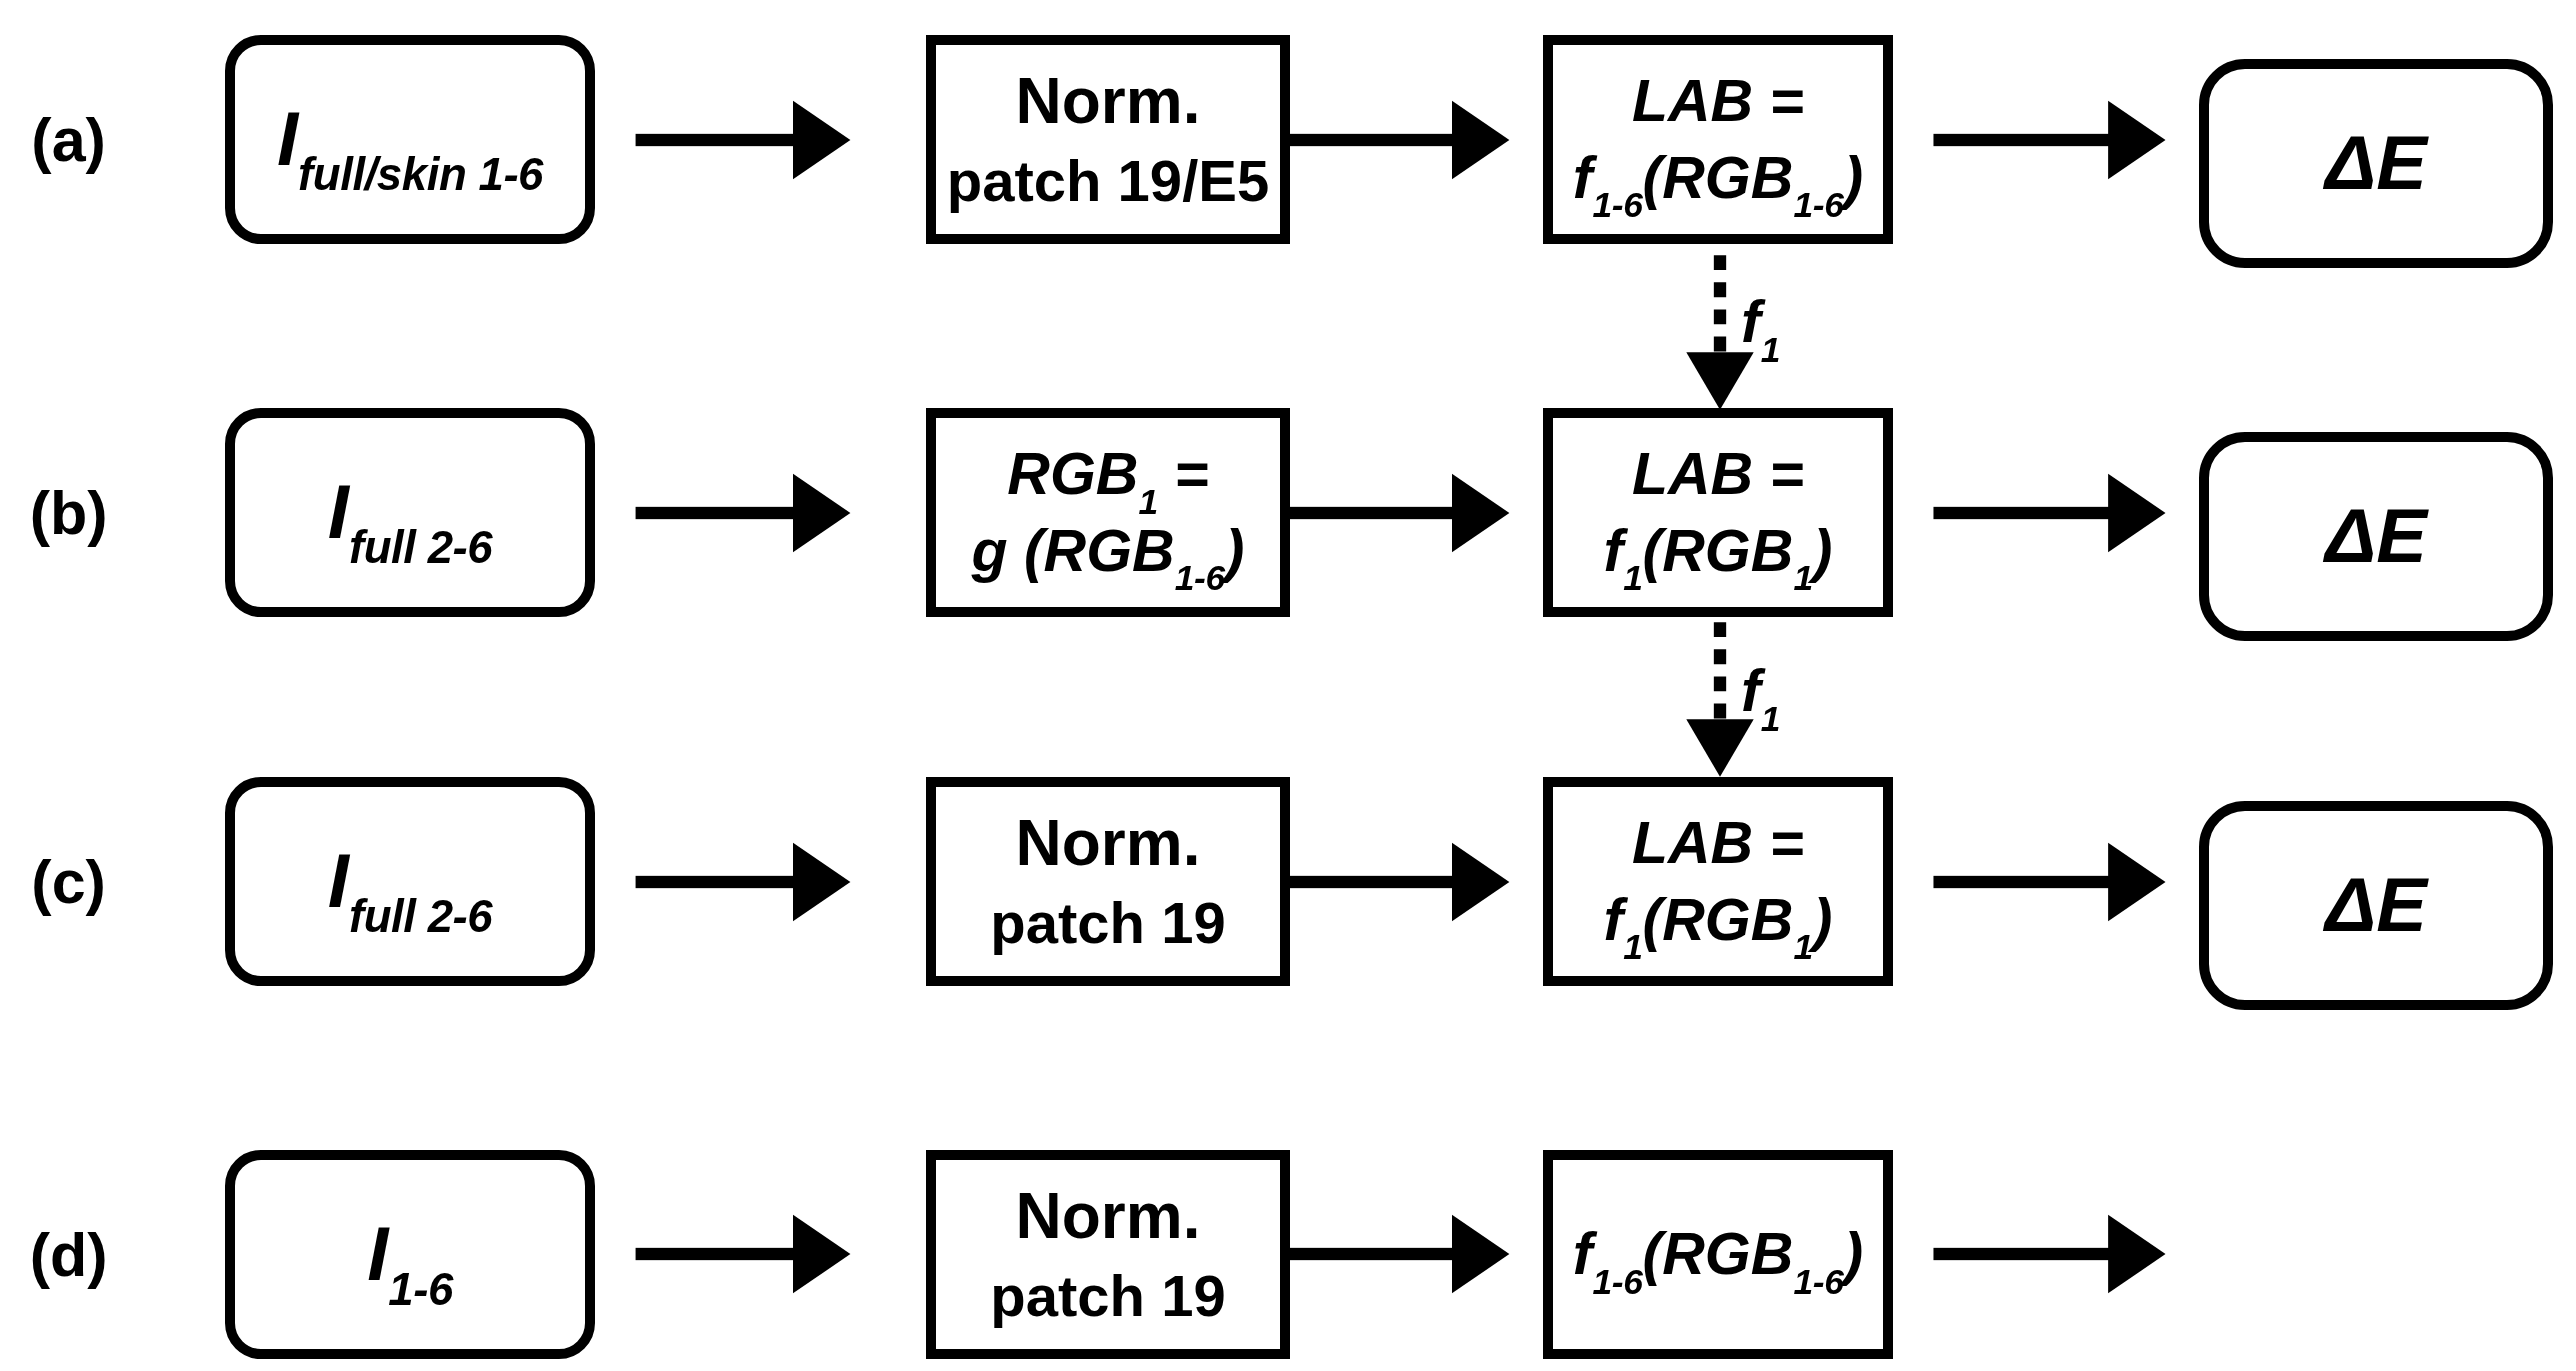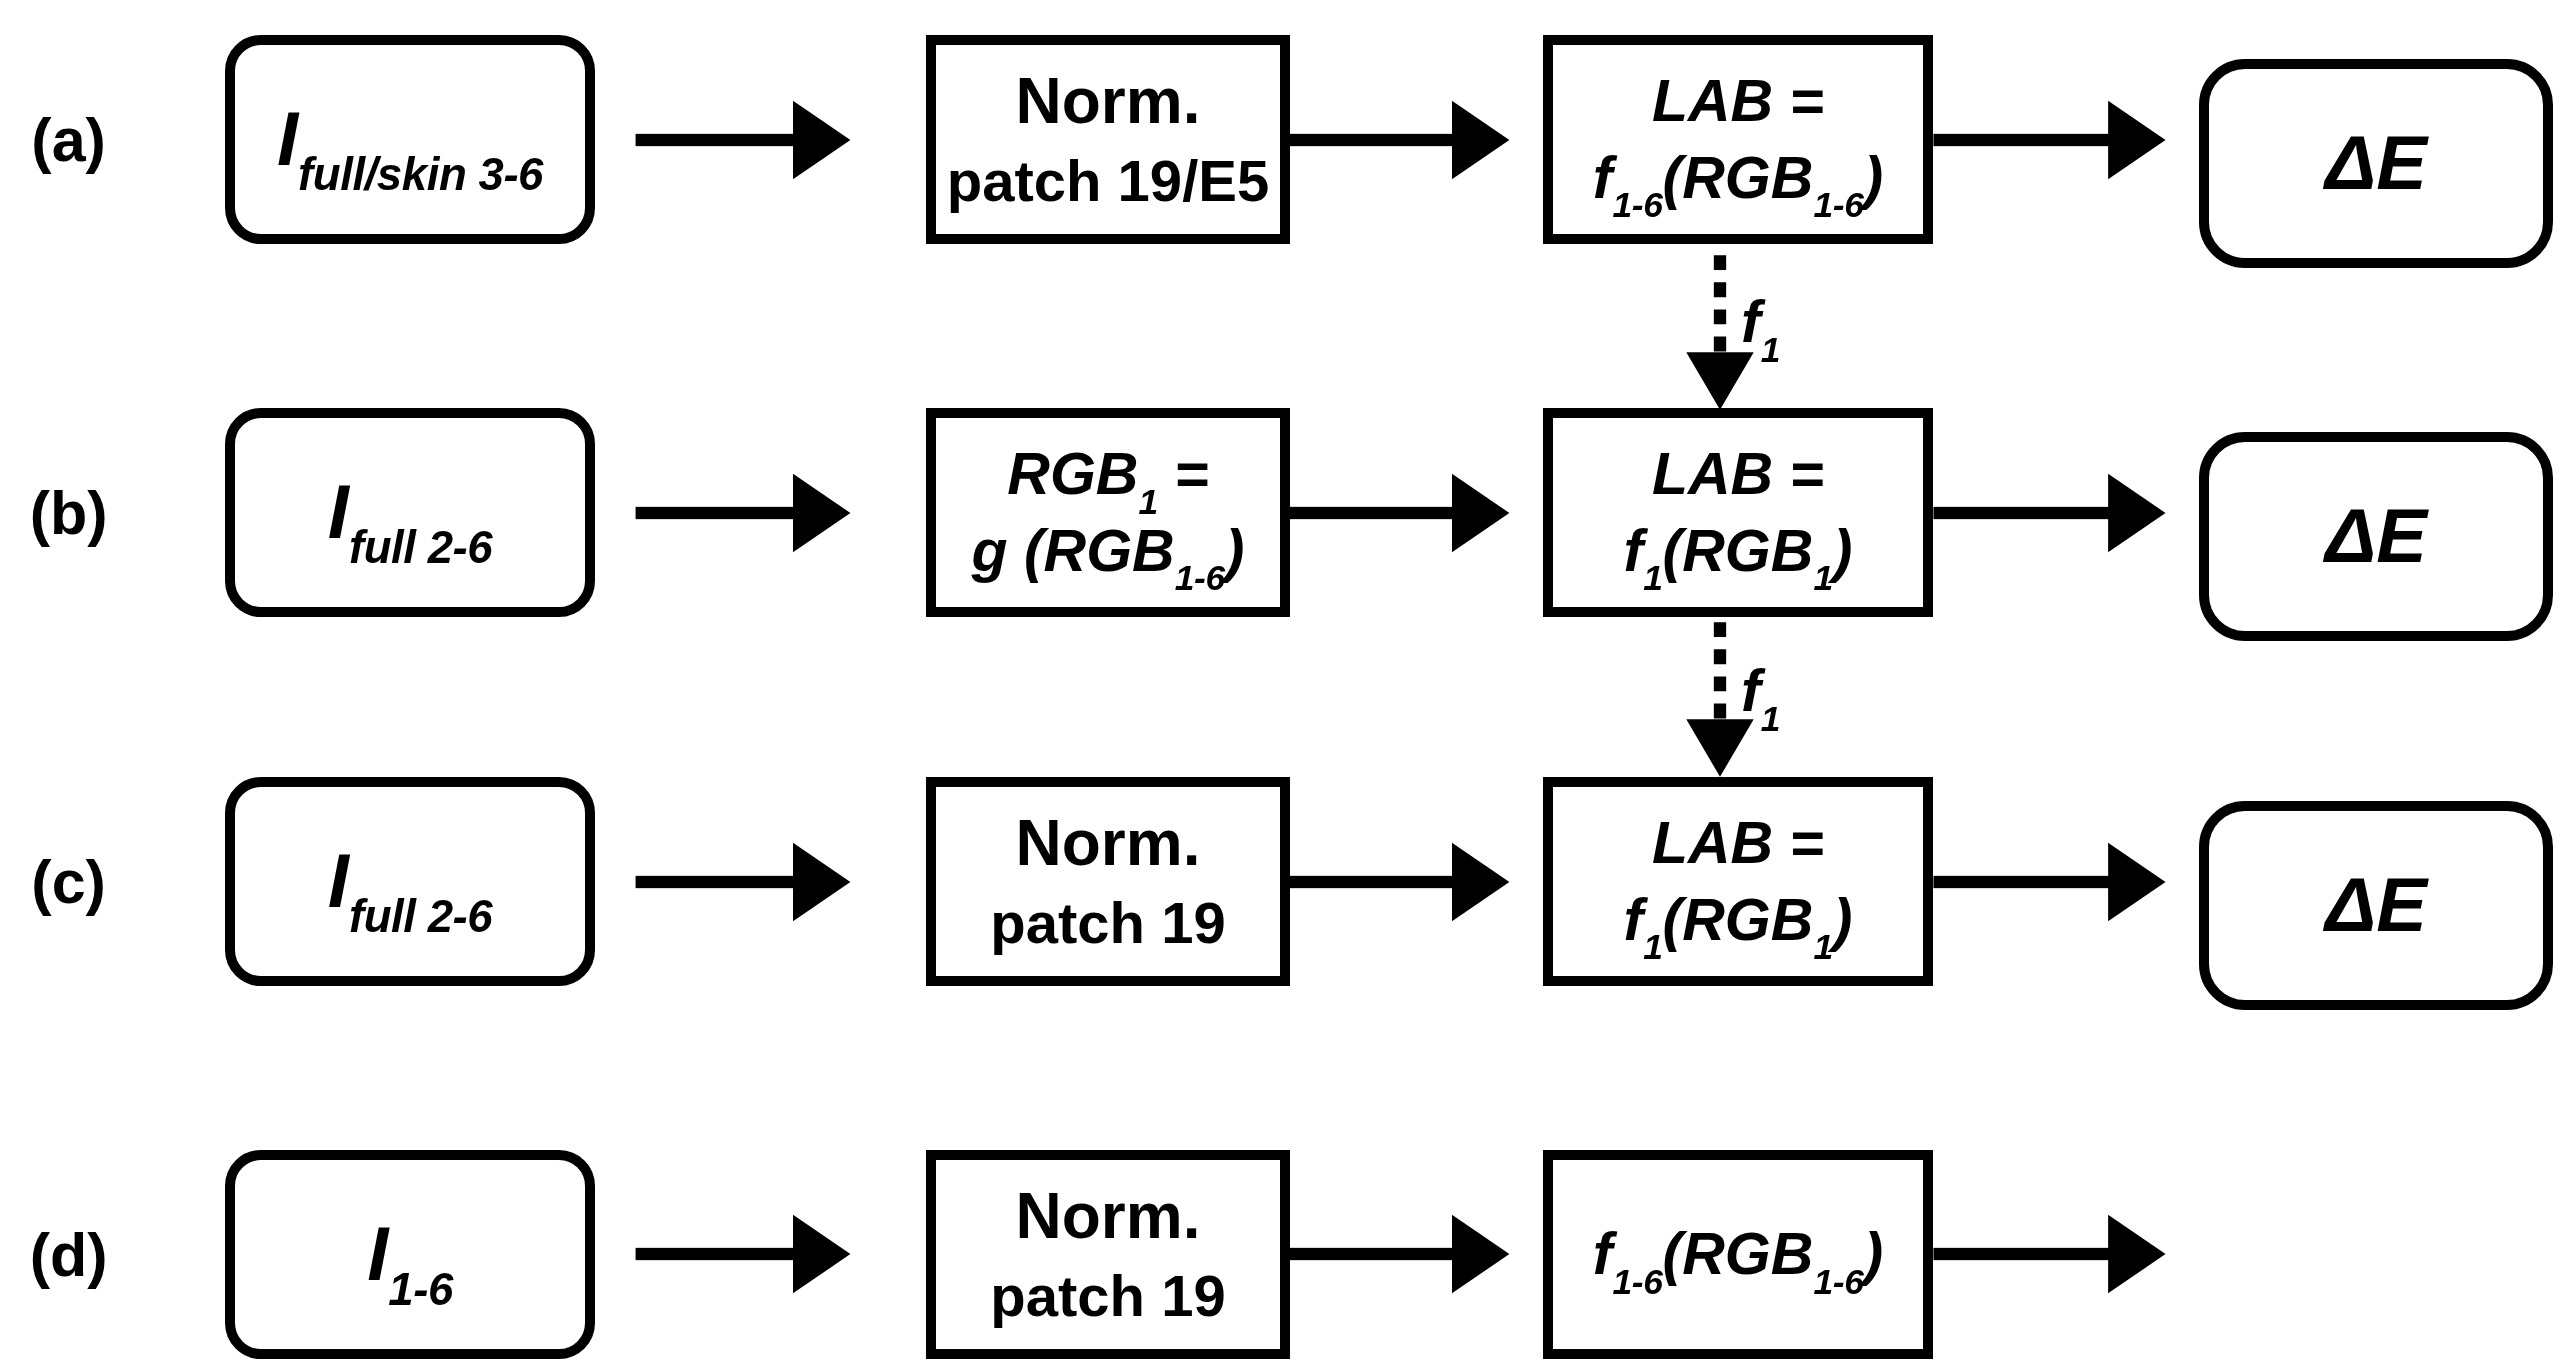--- a/index.html
+++ b/index.html
@@ -16,21 +16,21 @@
   .box{
     position:absolute;height:209px;box-sizing:border-box;
     border:10px solid #000;background:#fff;
     display:flex;flex-direction:column;align-items:center;justify-content:center;
     text-align:center;
   }
   .rounded{border-radius:36px;}
   .outbox{border-radius:46px;}
   .col1{left:225px;width:370px;}
   .col2{left:926px;width:364px;}
-  .col3{left:1543px;width:390px;}
+  .col3{left:1543px;width:350px;}
   .col4{left:2199px;width:354px;margin-top:24px;}
   .r-a{top:35px;}  .r-b{top:408px;}  .r-c{top:777px;}  .r-d{top:1150px;}
   .math{font-style:italic;}
   .fline{line-height:1.3;white-space:pre;font-weight:700;}
   .fs-input{font-size:76px;}
   .fs-proc{font-size:58px;}
   .fs-model{font-size:59px;}
   .fs-out{font-size:76px;}
   sub{
     font-size:0.60em;line-height:0;position:relative;top:0.20em;
@@ -45,21 +45,21 @@
   svg{display:block;}
 </style>
 </head>
 <body>
 
 <div class="canvas">
 
   <div class="rowlabel r-a">(a)</div>
 
   <div class="box rounded col1 r-a math fs-input">
-    <div class="fline"><span>I</span><sub>full/skin 3-6</sub></div>
+    <div class="fline"><span>I</span><sub>full/skin 1-6</sub></div>
   </div>
 
   <svg class="harrow" style="left:635px;top:99px;" width="216" height="82" viewBox="0 0 262 100">
     <rect x="0" y="42.5" width="196" height="15" fill="#000"></rect>
     <polygon points="192,2 192,98 262,50" fill="#000"></polygon>
   </svg>
 
   <div class="box col2 r-a fs-proc">
     <div class="fline" style="font-size:64px;"><span>Norm.</span><sub></sub><span></span></div>
     <div class="fline"><span>patch 19/E5</span><sub></sub><span></span></div>

